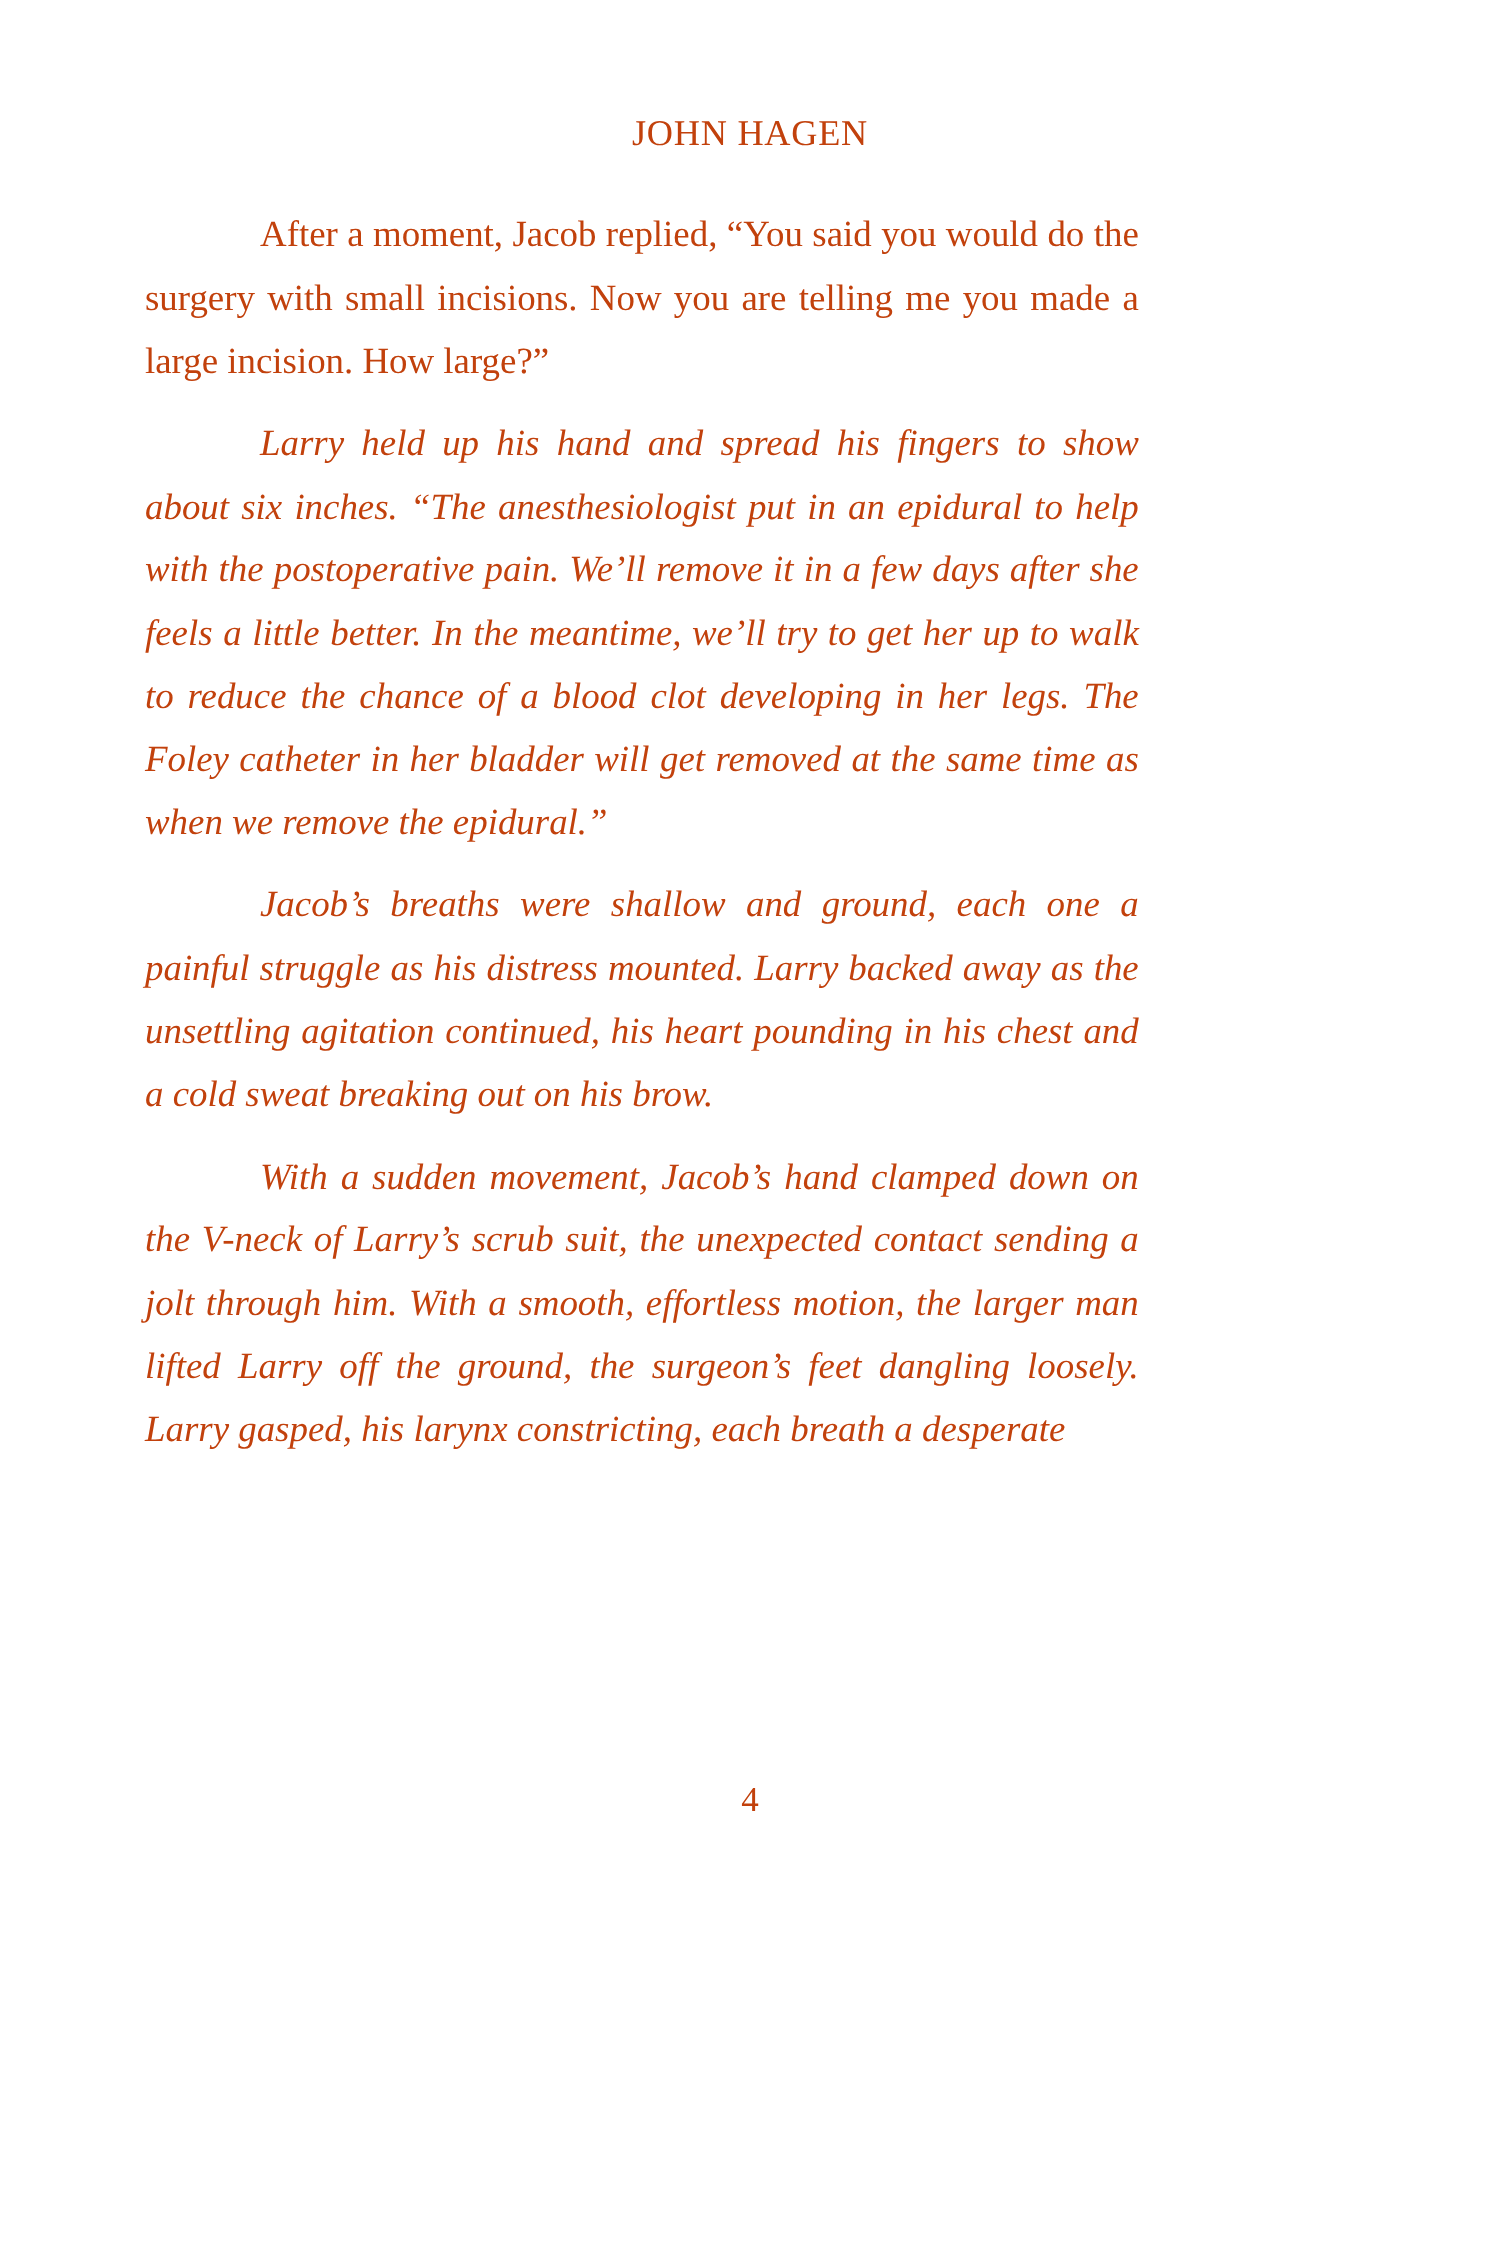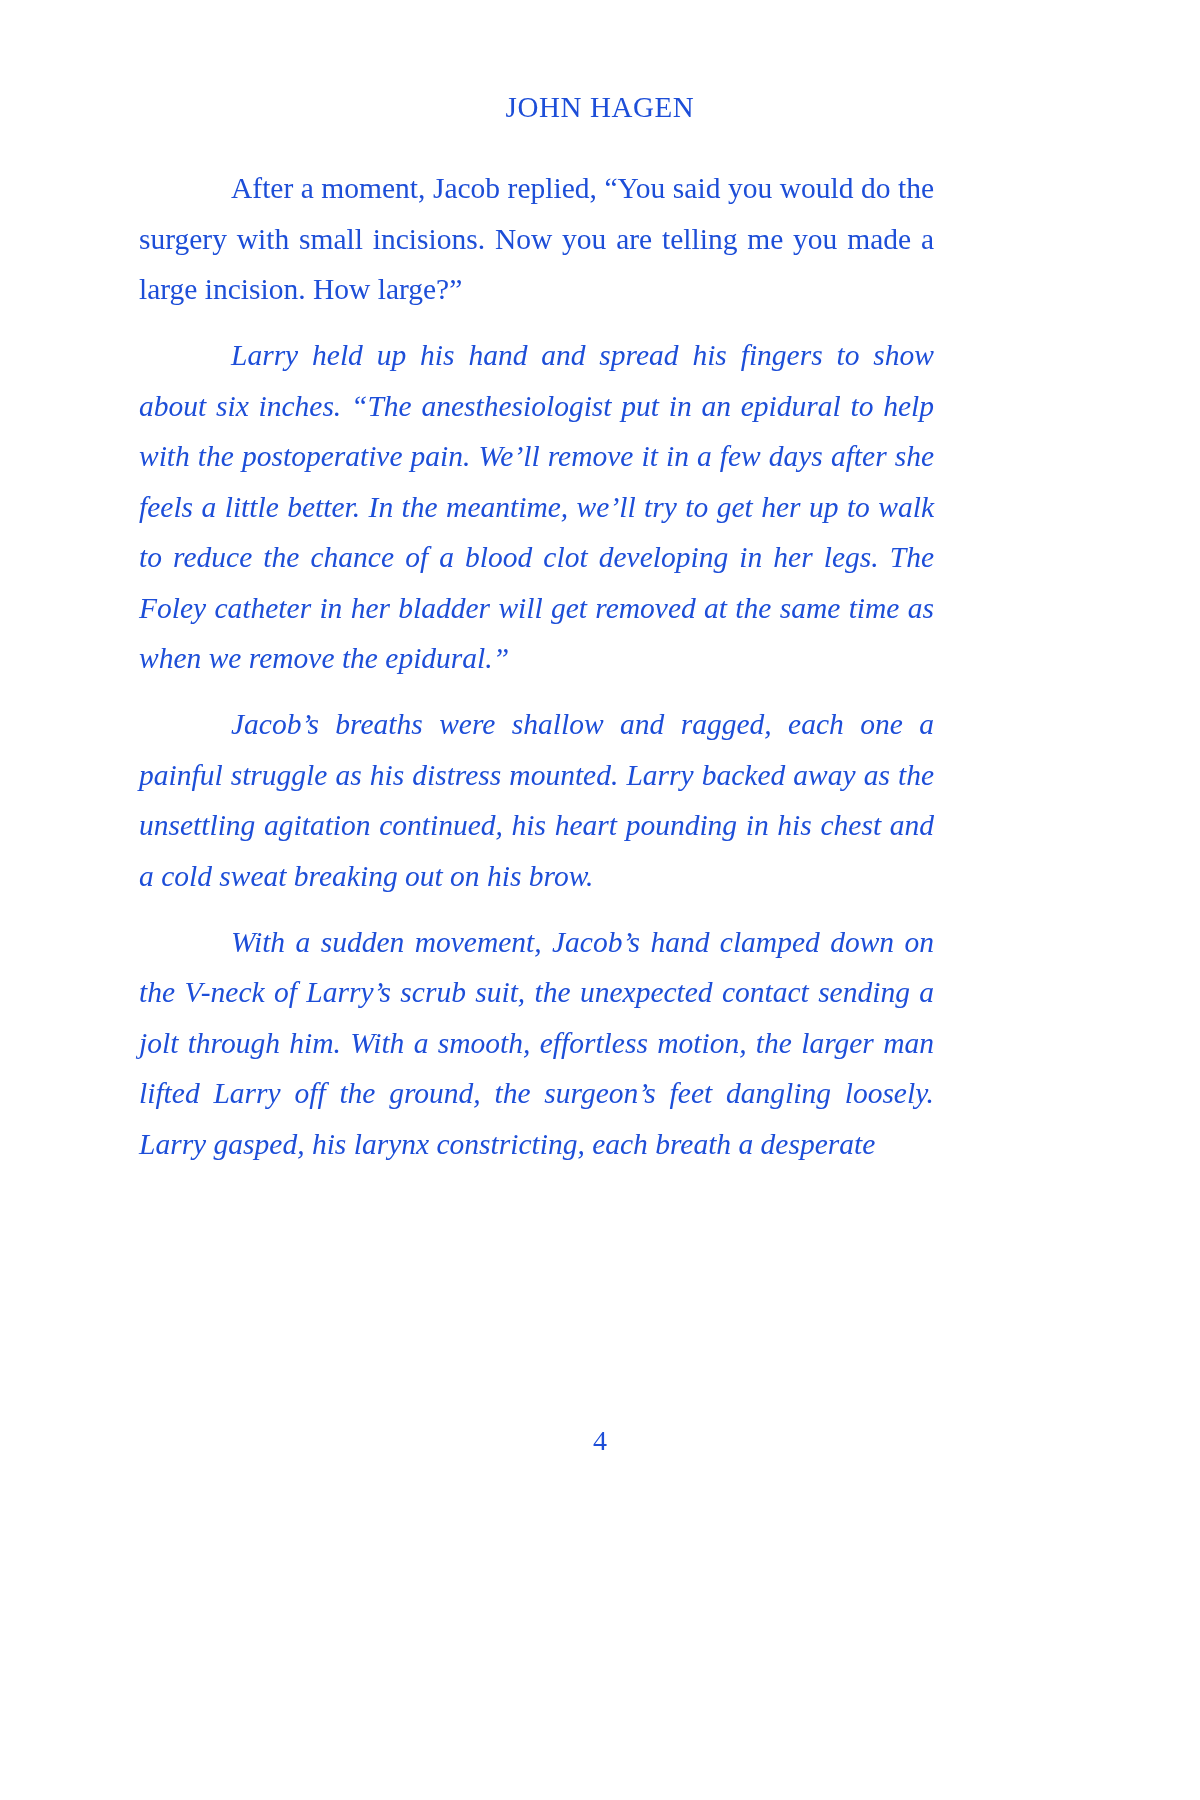--- a/index.html
+++ b/index.html
@@ -8,38 +8,38 @@
     background: #ffffff;
   }
   .page {
     position: relative;
     width: 1200px;
     height: 1800px;
     background: #ffffff;
     margin: 0 auto;
     overflow: hidden;
     font-family: "Liberation Serif", "DejaVu Serif", serif;
-    color: #1d4ed8;
+    color: #c2410c;
     box-sizing: border-box;
   }
   .running-head {
     position: absolute;
     top: 90px;
     left: 0;
     width: 1200px;
     text-align: center;
     font-size: 29px;
     letter-spacing: 0.6px;
     line-height: 1.2;
     font-weight: 400;
   }
   .body-block {
     position: absolute;
     top: 163px;
-    left: 139px;
+    left: 116px;
     width: 795px;
   }
   p.para {
     margin: 0 0 0 0;
     font-size: 29.5px;
     line-height: 50.5px;
     text-align: justify;
     text-justify: inter-word;
     text-indent: 92px;
     hyphens: none;
@@ -65,19 +65,19 @@
 </head>
 <body>
 
 <div class="page">
 
   <div class="running-head">JOHN HAGEN</div>
 
   <div class="body-block">
     <p class="para">After a moment, Jacob replied, “You said you would do the surgery with small incisions. Now you are telling me you made a large incision. How large?”</p>
     <p class="para">Larry held up his hand and spread his fingers to show about six inches. “The anesthesiologist put in an epidural to help with the postoperative pain. We’ll remove it in a few days after she feels a little better. In the meantime, we’ll try to get her up to walk to reduce the chance of a blood clot developing in her legs. The Foley catheter in her bladder will get removed at the same time as when we remove the epidural.”</p>
-    <p class="para">Jacob’s breaths were shallow and ragged, each one a painful struggle as his distress mounted. Larry backed away as the unsettling agitation continued, his heart pounding in his chest and a cold sweat breaking out on his brow.</p>
+    <p class="para">Jacob’s breaths were shallow and ground, each one a painful struggle as his distress mounted. Larry backed away as the unsettling agitation continued, his heart pounding in his chest and a cold sweat breaking out on his brow.</p>
     <p class="para last">With a sudden movement, Jacob’s hand clamped down on the V-neck of Larry’s scrub suit, the unexpected contact sending a jolt through him. With a smooth, effortless motion, the larger man lifted Larry off the ground, the surgeon’s feet dangling loosely. Larry gasped, his larynx constricting, each breath a desperate</p>
   </div>
 
   <div class="folio">4</div>
 
 </div>
 
 </body></html>

